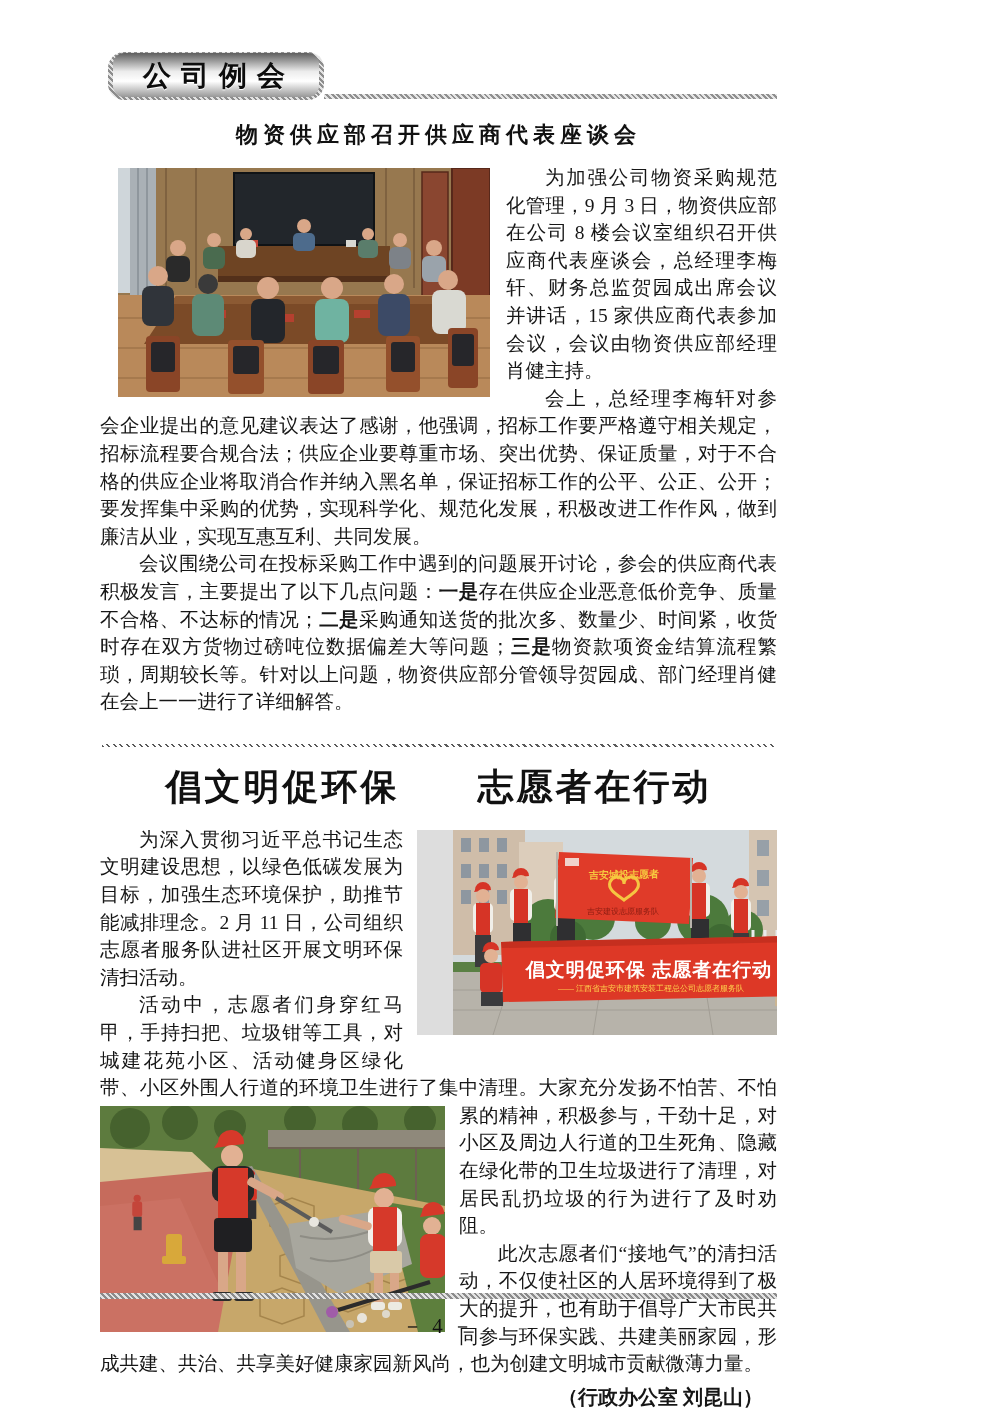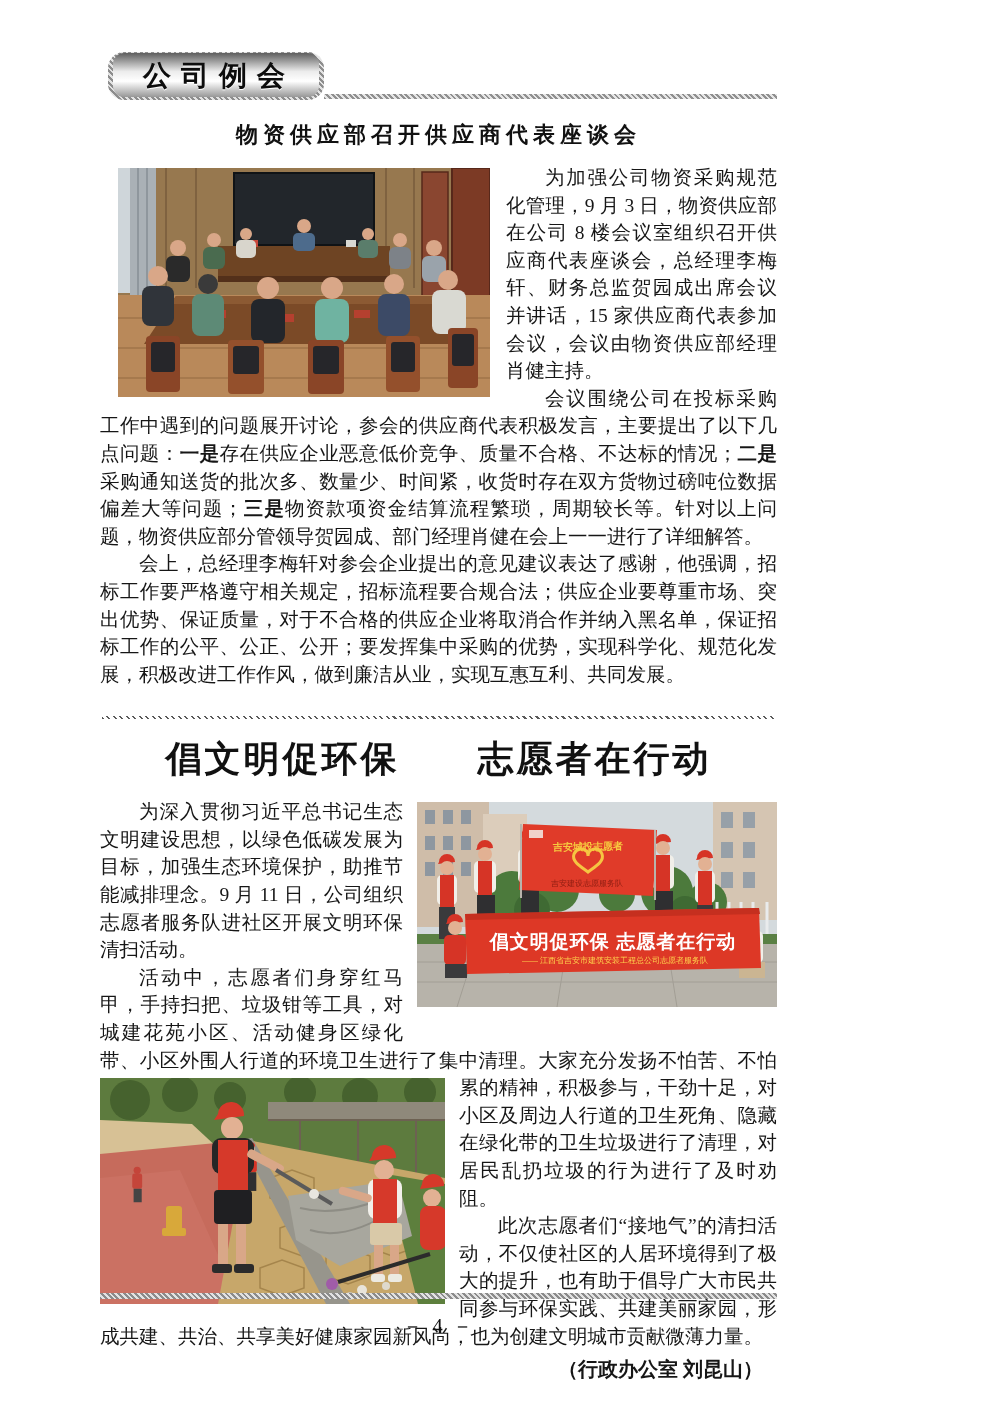--- a/index.html
+++ b/index.html
@@ -39,21 +39,21 @@
   .a-body { font-size:19.5px; line-height:27.6px; text-align:justify; color:#161616; }
   .a-body p { text-indent:2em; }
   .em { font-weight:bold; }
   .byline { text-align:right; font-weight:bold; font-size:20px; text-indent:0 !important;
             margin-top:6px; padding-right:14px; }
 
   
   .ph { display:block; background:#ddd; overflow:hidden; }
   .ph svg { display:block; }
   .photo1 { float:left; width:372px; height:229px; margin:4px 16px 10px 18px; }
-  .photo2 { float:right; width:360px; height:205px; margin:4px 0 26px 14px; }
+  .photo2 { float:right; width:360px; height:205px; margin:4px 0 26px 14px;padding-left:36px; }
   .photo3-wrap { float:left; clear:right; width:345px; height:226px; margin:4px 14px 6px 0; }
 
   
   .divider { clear:both; height:3px; margin:28px 2px 8px 2px;
     background:repeating-linear-gradient(45deg,#5a5a5a 0 1.6px,transparent 1.6px 4.6px); }
   .footer { position:absolute; left:100px; right:95px; top:1293px; }
   .footer-rule { height:6px;
     background:repeating-linear-gradient(45deg,#8b8b8b 0 2px,#e2e2e2 2px 4px); }
   .pageno { text-align:center; font-size:21px; margin-top:13px; letter-spacing:2px; color:#111; }
 
@@ -158,23 +158,23 @@
           <g transform="translate(330,160)">
               <rect width="30" height="60" rx="4" fill="#8a4527"></rect>
               <rect x="4" y="6" width="22" height="32" rx="3" fill="#26262a"></rect>
             </g>
         </g>
       </svg>
     </span>
 
     <p><span>为加强公司物资采购规范化管理，9 月 3 日，物资供应部在公司 8 楼会议室组织召开供应商代表座谈会，总经理李梅轩、财务总监贺园成出席会议并讲话，15 家供应商代表参加会议，会议由物资供应部经理肖健主持。</span></p>
 
+    <p><span>会上，总经理李梅轩对参会企业提出的意见建议表达了感谢，他强调，招标工作要严格遵守相关规定，招标流程要合规合法；供应企业要尊重市场、突出优势、保证质量，对于不合格的供应企业将取消合作并纳入黑名单，保证招标工作的公平、公正、公开；要发挥集中采购的优势，实现科学化、规范化发展，积极改进工作作风，做到廉洁从业，实现互惠互利、共同发展。</span></p>
+
     <p><span>会议围绕公司在投标采购工作中遇到的问题展开讨论，参会的供应商代表积极发言，主要提出了以下几点问题：</span><b class="em">一是</b><span>存在供应企业恶意低价竞争、质量不合格、不达标的情况；</span><b class="em">二是</b><span>采购通知送货的批次多、数量少、时间紧，收货时存在双方货物过磅吨位数据偏差大等问题；</span><b class="em">三是</b><span>物资款项资金结算流程繁琐，周期较长等。针对以上问题，物资供应部分管领导贺园成、部门经理肖健在会上一一进行了详细解答。</span></p>
-
-    <p><span>会上，总经理李梅轩对参会企业提出的意见建议表达了感谢，他强调，招标工作要严格遵守相关规定，招标流程要合规合法；供应企业要尊重市场、突出优势、保证质量，对于不合格的供应企业将取消合作并纳入黑名单，保证招标工作的公平、公正、公开；要发挥集中采购的优势，实现科学化、规范化发展，积极改进工作作风，做到廉洁从业，实现互惠互利、共同发展。</span></p>
 
   </div>
 
   <div class="divider"></div>
 
   <h2 class="a-title calli">倡文明促环保　　志愿者在行动</h2>
 
   <div class="a-body">
 
     <span class="ph photo2">
@@ -290,21 +290,21 @@
             <rect x="4" y="52" width="26" height="16" fill="#cbb592"></rect>
           </g>
 
         <polygon points="48,112 342,106 344,166 50,172" fill="#dd3826"></polygon>
         <polygon points="48,112 342,106 343,112 49,118" fill="#c52f1f"></polygon>
         <text x="196" y="146" font-size="19" font-weight="bold" fill="#ffffff" text-anchor="middle" font-family="'Liberation Sans',sans-serif" letter-spacing="1">倡文明促环保  志愿者在行动</text>
         <text x="198" y="161" font-size="8" fill="#ffd34d" text-anchor="middle" font-family="'Liberation Sans',sans-serif">—— 江西省吉安市建筑安装工程总公司志愿者服务队</text>
       </svg>
     </span>
 
-    <p><span>为深入贯彻习近平总书记生态文明建设思想，以绿色低碳发展为目标，加强生态环境保护，助推节能减排理念。9 月 11 日，公司组织志愿者服务队进社区开展文明环保清扫活动。</span></p>
+    <p><span>为深入贯彻习近平总书记生态文明建设思想，以绿色低碳发展为目标，加强生态环境保护，助推节能减排理念。2 月 11 日，公司组织志愿者服务队进社区开展文明环保清扫活动。</span></p>
 
     <p><span>活动中，志愿者们身穿红马甲，手持扫把、垃圾钳等工具，对城建花苑小区、活动健身区绿化带、小区外围人行道的环境卫生进行了集中清理。大家充分发扬不怕苦、不怕累的精神，积极参与，干劲</span><span class="ph photo3-wrap">
           <svg viewBox="0 0 345 226" width="345" height="226">
         <rect width="345" height="226" fill="#5d7b3e"></rect>
         <g fill="#46622e">
               <circle cx="30" cy="22" r="20"></circle>
               <circle cx="80" cy="16" r="18"></circle>
               <circle cx="130" cy="20" r="16"></circle>
               <circle cx="200" cy="14" r="16"></circle>
               <circle cx="260" cy="18" r="18"></circle>

